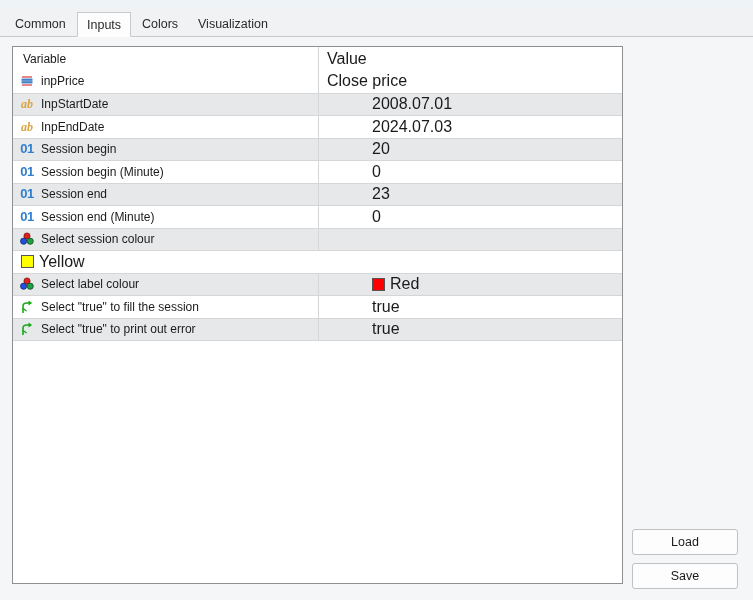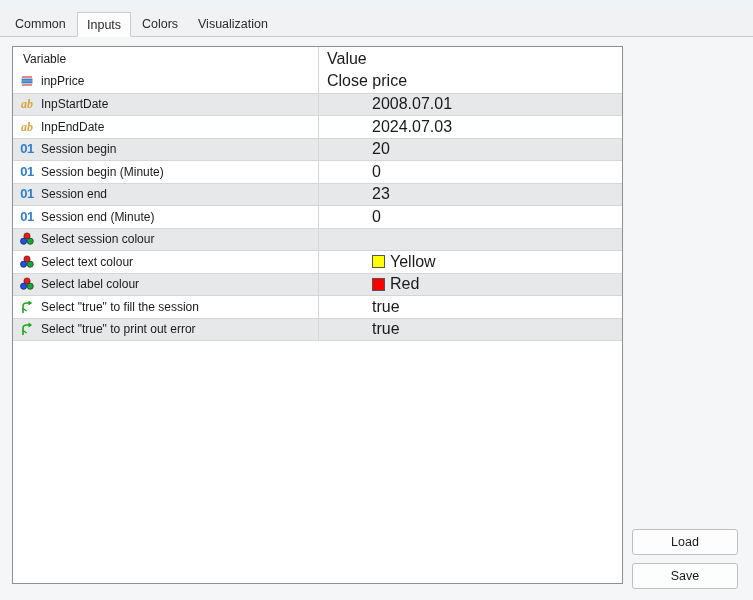--- a/index.html
+++ b/index.html
@@ -260,40 +260,32 @@
       <div class="cell-var">
         <span class="ico"><svg width="16" height="16" viewBox="0 0 16 16">
             <circle cx="8" cy="5" r="3.1" fill="#e02020" stroke="#6b1010" stroke-width="0.7"></circle>
             <circle cx="4.6" cy="10.2" r="3.1" fill="#2050e0" stroke="#102060" stroke-width="0.7"></circle>
             <circle cx="11.2" cy="10.2" r="3.1" fill="#20a040" stroke="#0d4019" stroke-width="0.7"></circle>
           </svg></span>
         <span class="label-txt">Select session colour</span>
       </div>
     </div>
     <div class="trow plain sep">
+      <div class="cell-val">
+        <span class="swatch" style="background: rgb(255, 255, 0);"></span>
+        <span class="val-txt">Yellow</span>
+      </div>
+    </div>
+    <div class="trow shaded sep">
       <div class="cell-var">
         <span class="ico"><svg width="16" height="16" viewBox="0 0 16 16">
             <circle cx="8" cy="5" r="3.1" fill="#e02020" stroke="#6b1010" stroke-width="0.7"></circle>
             <circle cx="4.6" cy="10.2" r="3.1" fill="#2050e0" stroke="#102060" stroke-width="0.7"></circle>
             <circle cx="11.2" cy="10.2" r="3.1" fill="#20a040" stroke="#0d4019" stroke-width="0.7"></circle>
           </svg></span>
-        <span class="label-txt">Select text colour</span>
-      </div>
-      <div class="cell-val">
-        <span class="swatch" style="background: rgb(255, 255, 0);"></span>
-        <span class="val-txt">Yellow</span>
-      </div>
-    </div>
-    <div class="trow shaded sep">
-      <div class="cell-var">
-        <span class="ico"><svg width="16" height="16" viewBox="0 0 16 16">
-            <circle cx="8" cy="5" r="3.1" fill="#e02020" stroke="#6b1010" stroke-width="0.7"></circle>
-            <circle cx="4.6" cy="10.2" r="3.1" fill="#2050e0" stroke="#102060" stroke-width="0.7"></circle>
-            <circle cx="11.2" cy="10.2" r="3.1" fill="#20a040" stroke="#0d4019" stroke-width="0.7"></circle>
-          </svg></span>
         <span class="label-txt">Select label colour</span>
       </div>
       <div class="cell-val">
         <span class="swatch" style="background: rgb(255, 0, 0);"></span>
         <span class="val-txt">Red</span>
       </div>
     </div>
     <div class="trow plain sep">
       <div class="cell-var">
         <span class="ico"><svg width="16" height="16" viewBox="0 0 16 16">

